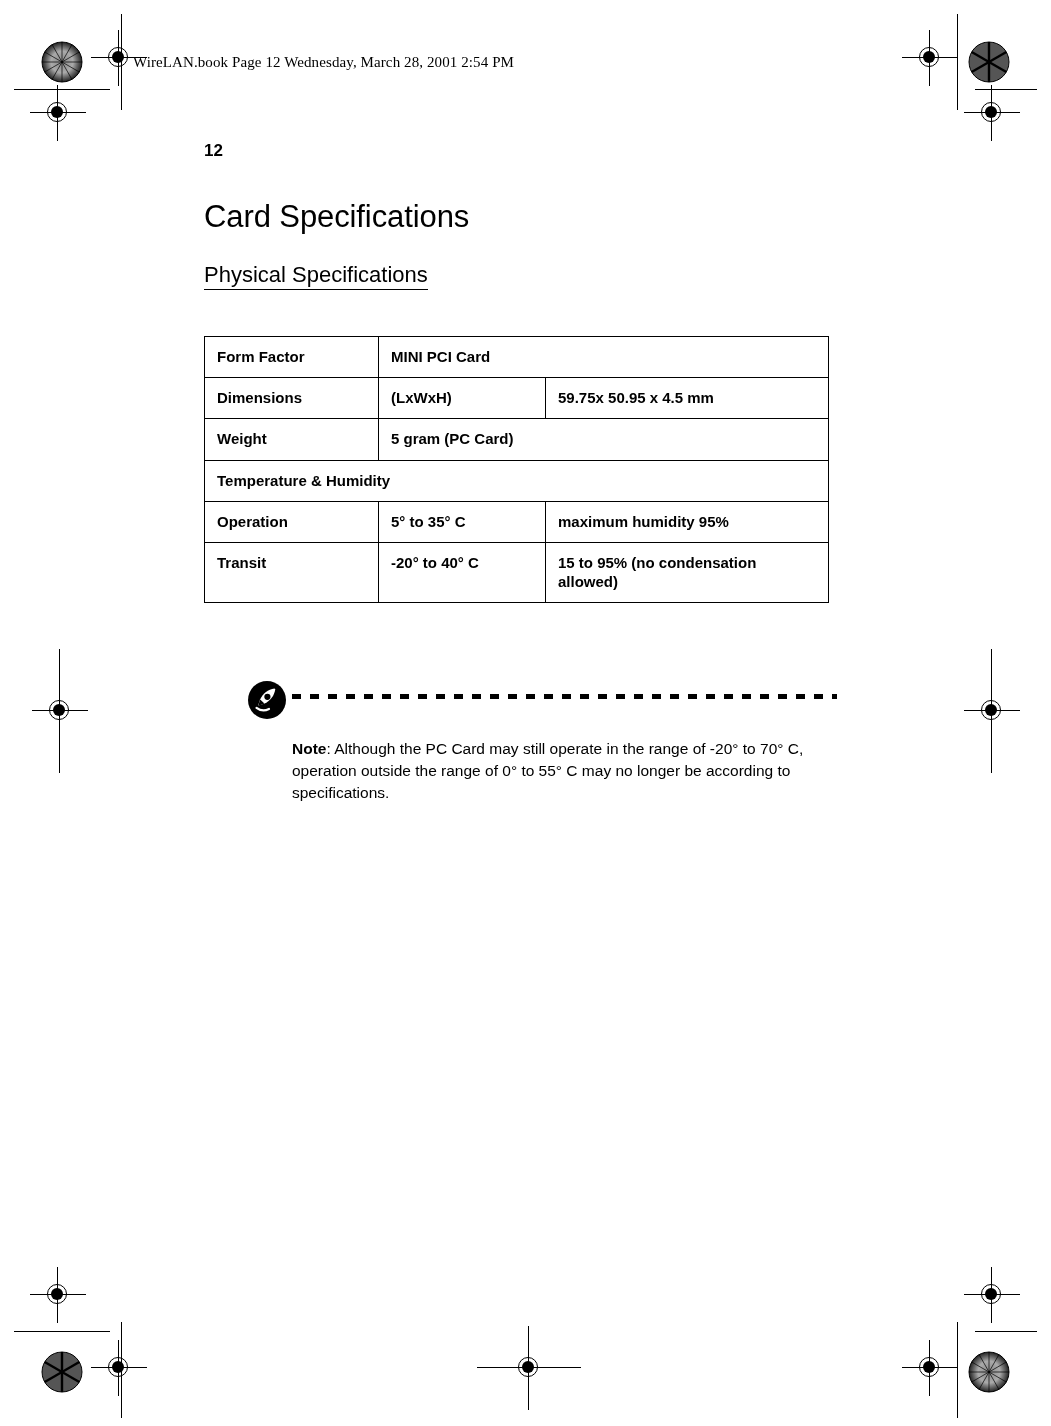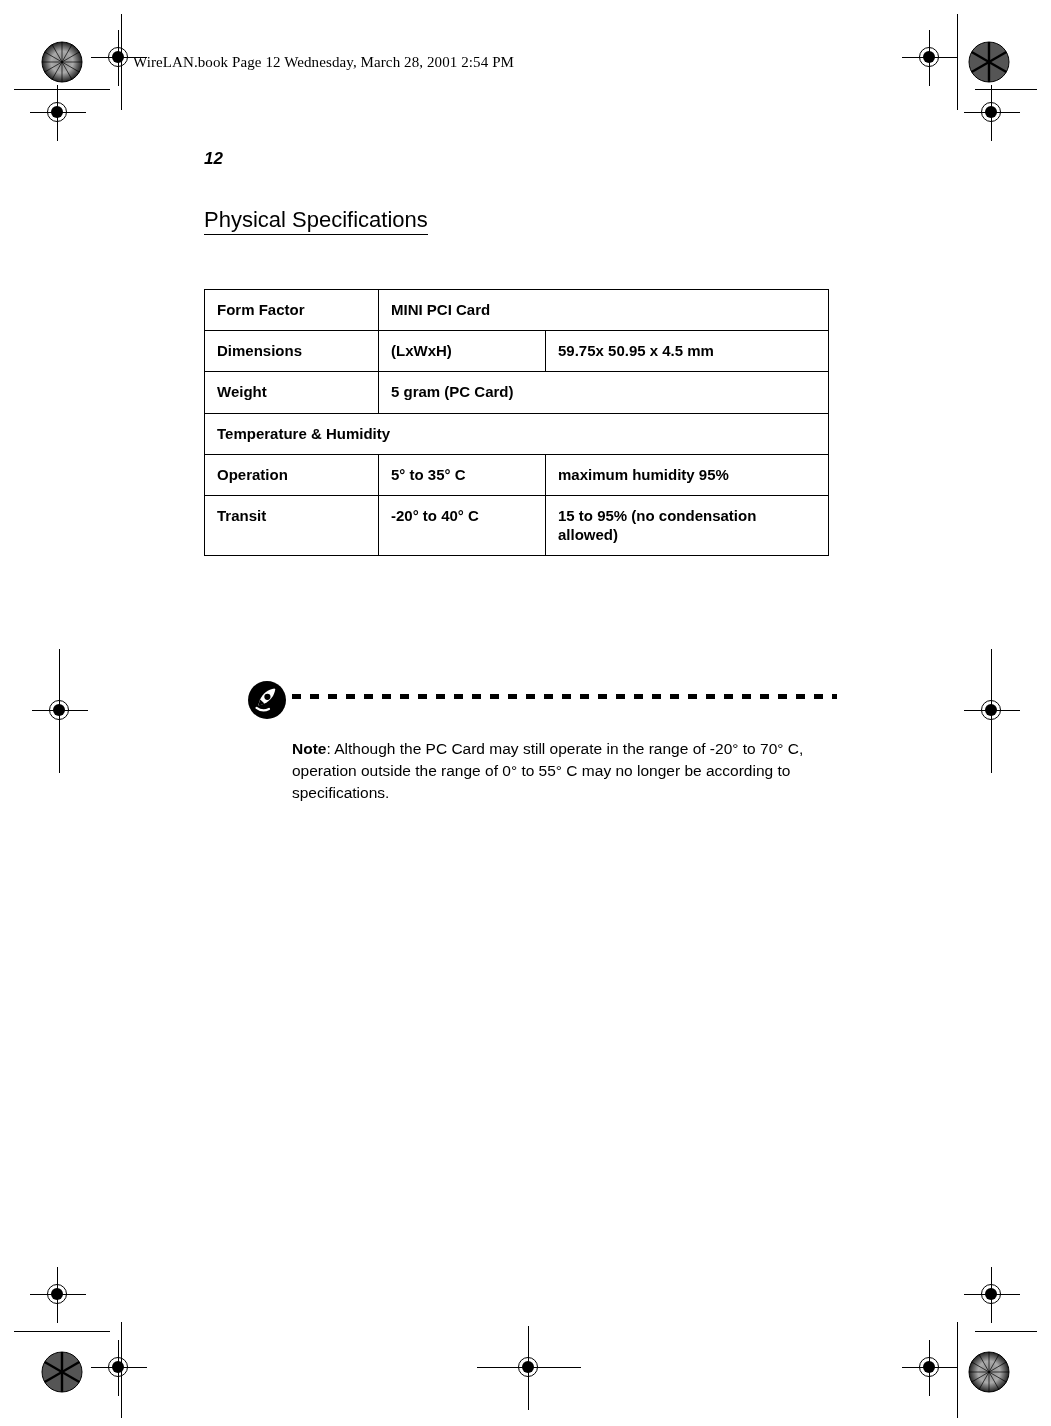--- a/index.html
+++ b/index.html
@@ -96,22 +96,21 @@
     position: absolute;
     left: 204px;
     top: 138px;
     width: 660px;
   }
 
   #folio {
     font-size: 17px;
     font-weight: bold;
     line-height: 1;
-    margin: 12px 0 42px 0;
-    font-style: italic;
+    margin: 4px 0 42px 0;
   }
 
   #chapter-title {
     font-size: 31px;
     font-weight: normal;
     line-height: 1;
     margin: 0 0 32px 0;
     letter-spacing: -0.1px;
   }
 
@@ -122,21 +121,21 @@
     margin: 0 0 28px 0;
     display: inline-block;
     border-bottom: 1.5px solid #000;
     padding-bottom: 3px;
   }
 
   
   #spec-table {
     border-collapse: collapse;
     width: 624px;
-    margin-top: 26px;
+    margin-top: 18px;
     table-layout: fixed;
   }
   #spec-table td {
     border: 1.4px solid #000;
     padding: 10px 12px 11px 12px;
     font-size: 15px;
     font-weight: bold;
     vertical-align: top;
     line-height: 1.28;
   }
@@ -349,20 +348,21 @@
       <span class="dot"></span>
   </div>
 </div>
 
 <div id="page-header-text">WireLAN.book  Page 12  Wednesday, March 28, 2001  2:54 PM</div>
 
 <div id="doc-body">
 
   <div id="folio">12</div>
 
+  <h1 id="chapter-title">Card Specifications</h1>
 
   <h2 id="section-title">Physical Specifications</h2>
 
   <table id="spec-table">
     <colgroup>
       <col class="c1">
         <col class="c2">
         <col class="c3">
     </colgroup>
     <tbody>

